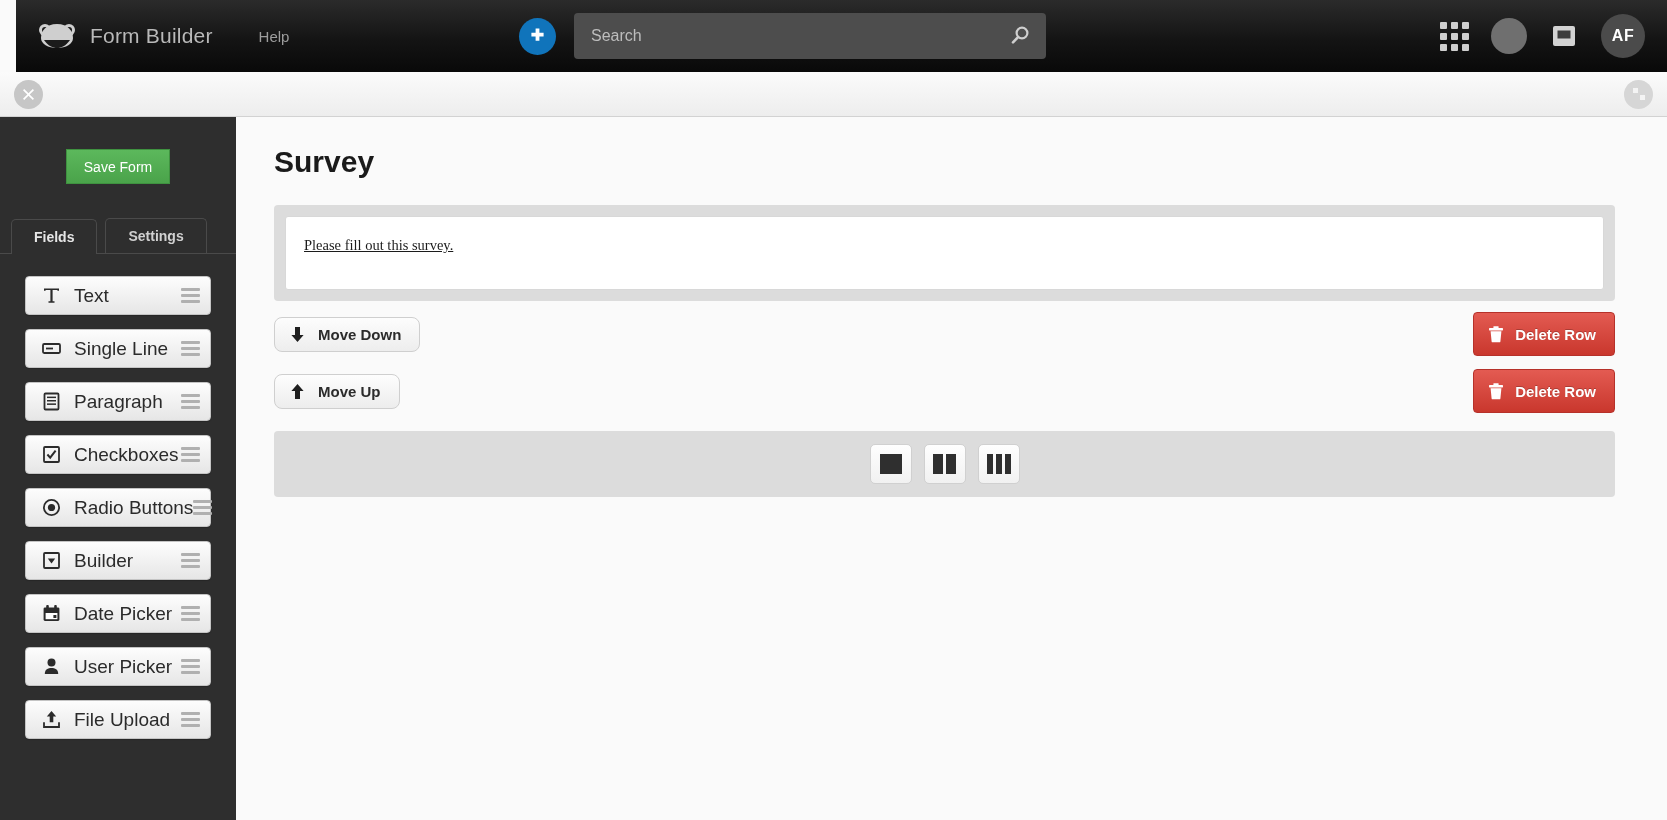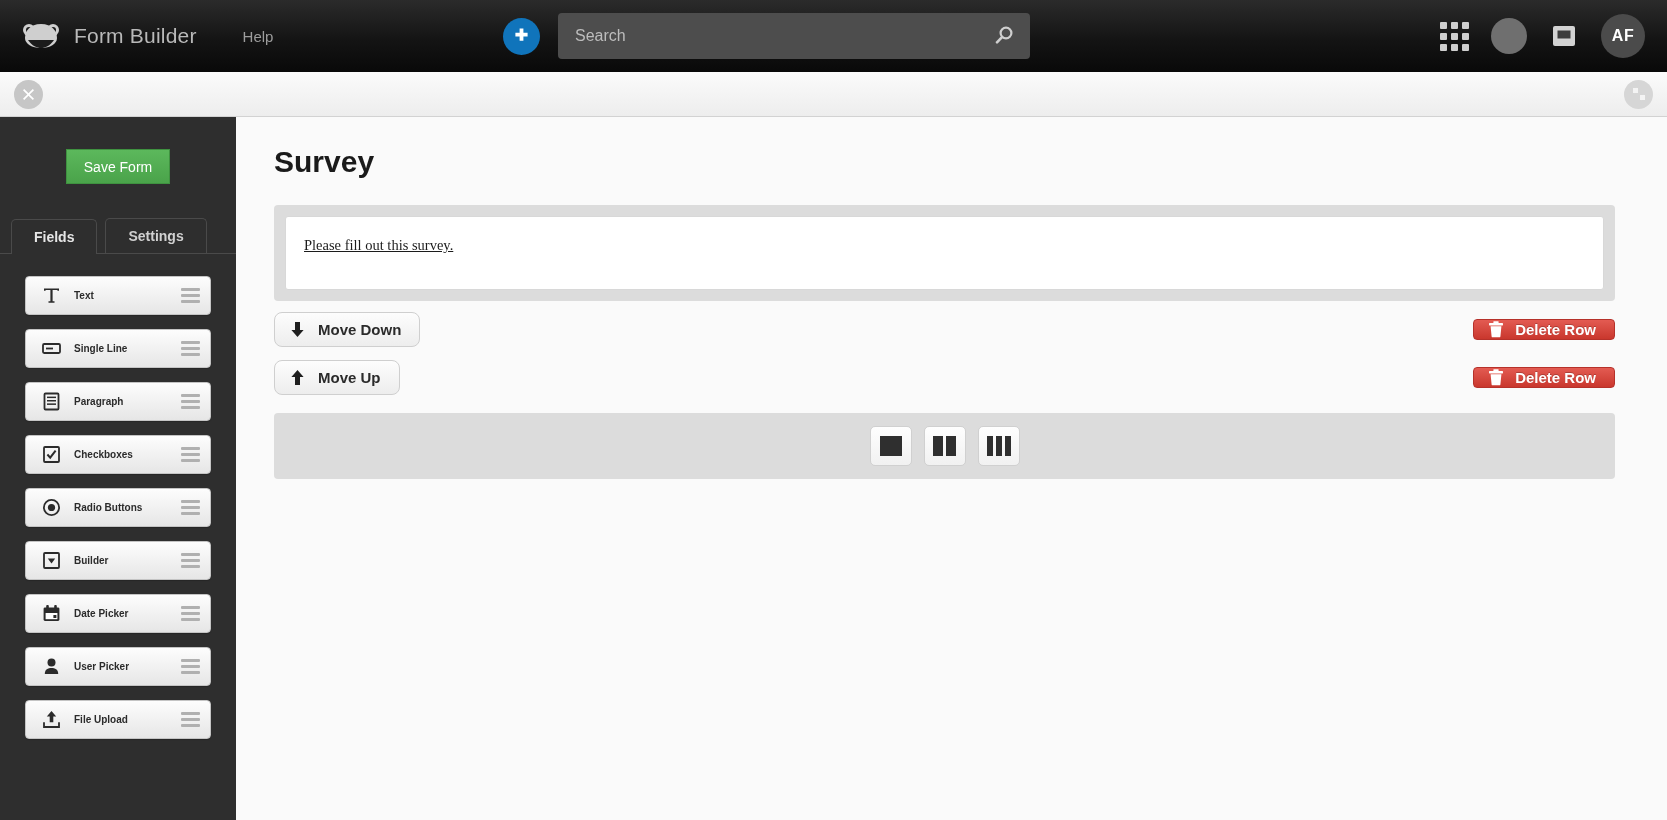--- a/index.html
+++ b/index.html
@@ -11,20 +11,21 @@
   }
 
   
   .topbar {
     position: relative;
     height: 72px;
     background: linear-gradient(to bottom, #2b2b2b 0%, #141414 55%, #090909 100%);
     display: flex;
     align-items: center;
     padding: 0 22px;
+    margin-left: 16px;
   }
   .brand-logo {
     width: 38px; height: 30px;
     margin-right: 14px;
     flex: none;
   }
   .brand-title {
     color: #b9b9b9;
     font-size: 21px;
     letter-spacing: .2px;
@@ -182,22 +183,22 @@
     border: 1px solid #c4c4c4;
     border-radius: 4px;
     display: flex;
     align-items: center;
     padding: 0 10px 0 14px;
     cursor: move;
     box-shadow: 0 1px 1px rgba(0,0,0,.18);
   }
   .field-item .ficon { width: 22px; display:flex; align-items:center; justify-content:center; flex:none; }
   .field-item .flabel {
-    font-size: 10px;
-    font-weight: bold;
+    font-size: 19px;
+    font-weight: normal;
     color: #2b2b2b;
     margin-left: 12px;
     white-space: nowrap;
   }
   .drag-handle { margin-left: auto; display: flex; flex-direction: column; gap: 3px; }
   .drag-handle i { display: block; width: 19px; height: 3px; background: #b0b0b0; border-radius: 1px; }
 
   
   .canvas {
     flex: 1;
@@ -257,21 +258,21 @@
     border: 1px solid #cfcfcf;
     border-radius: 8px;
     padding: 0 18px 0 14px;
     display: flex; align-items: center; gap: 12px;
     font-size: 15px; font-weight: bold; color: #2b2b2b;
     cursor: pointer;
     white-space: nowrap;
   }
   .btn-delete {
     margin-left: auto;
-    height: 21px;
+    height: 44px;
     background: linear-gradient(to bottom, #e35b52 0%, #c9372d 100%);
     border: 1px solid #b6312a;
     border-radius: 4px;
     padding: 0 18px 0 14px;
     display: flex; align-items: center; gap: 11px;
     font-size: 15px; font-weight: bold; color: #fff;
     cursor: pointer;
     white-space: nowrap;
     text-shadow: 0 -1px 0 rgba(0,0,0,.22);
   }

